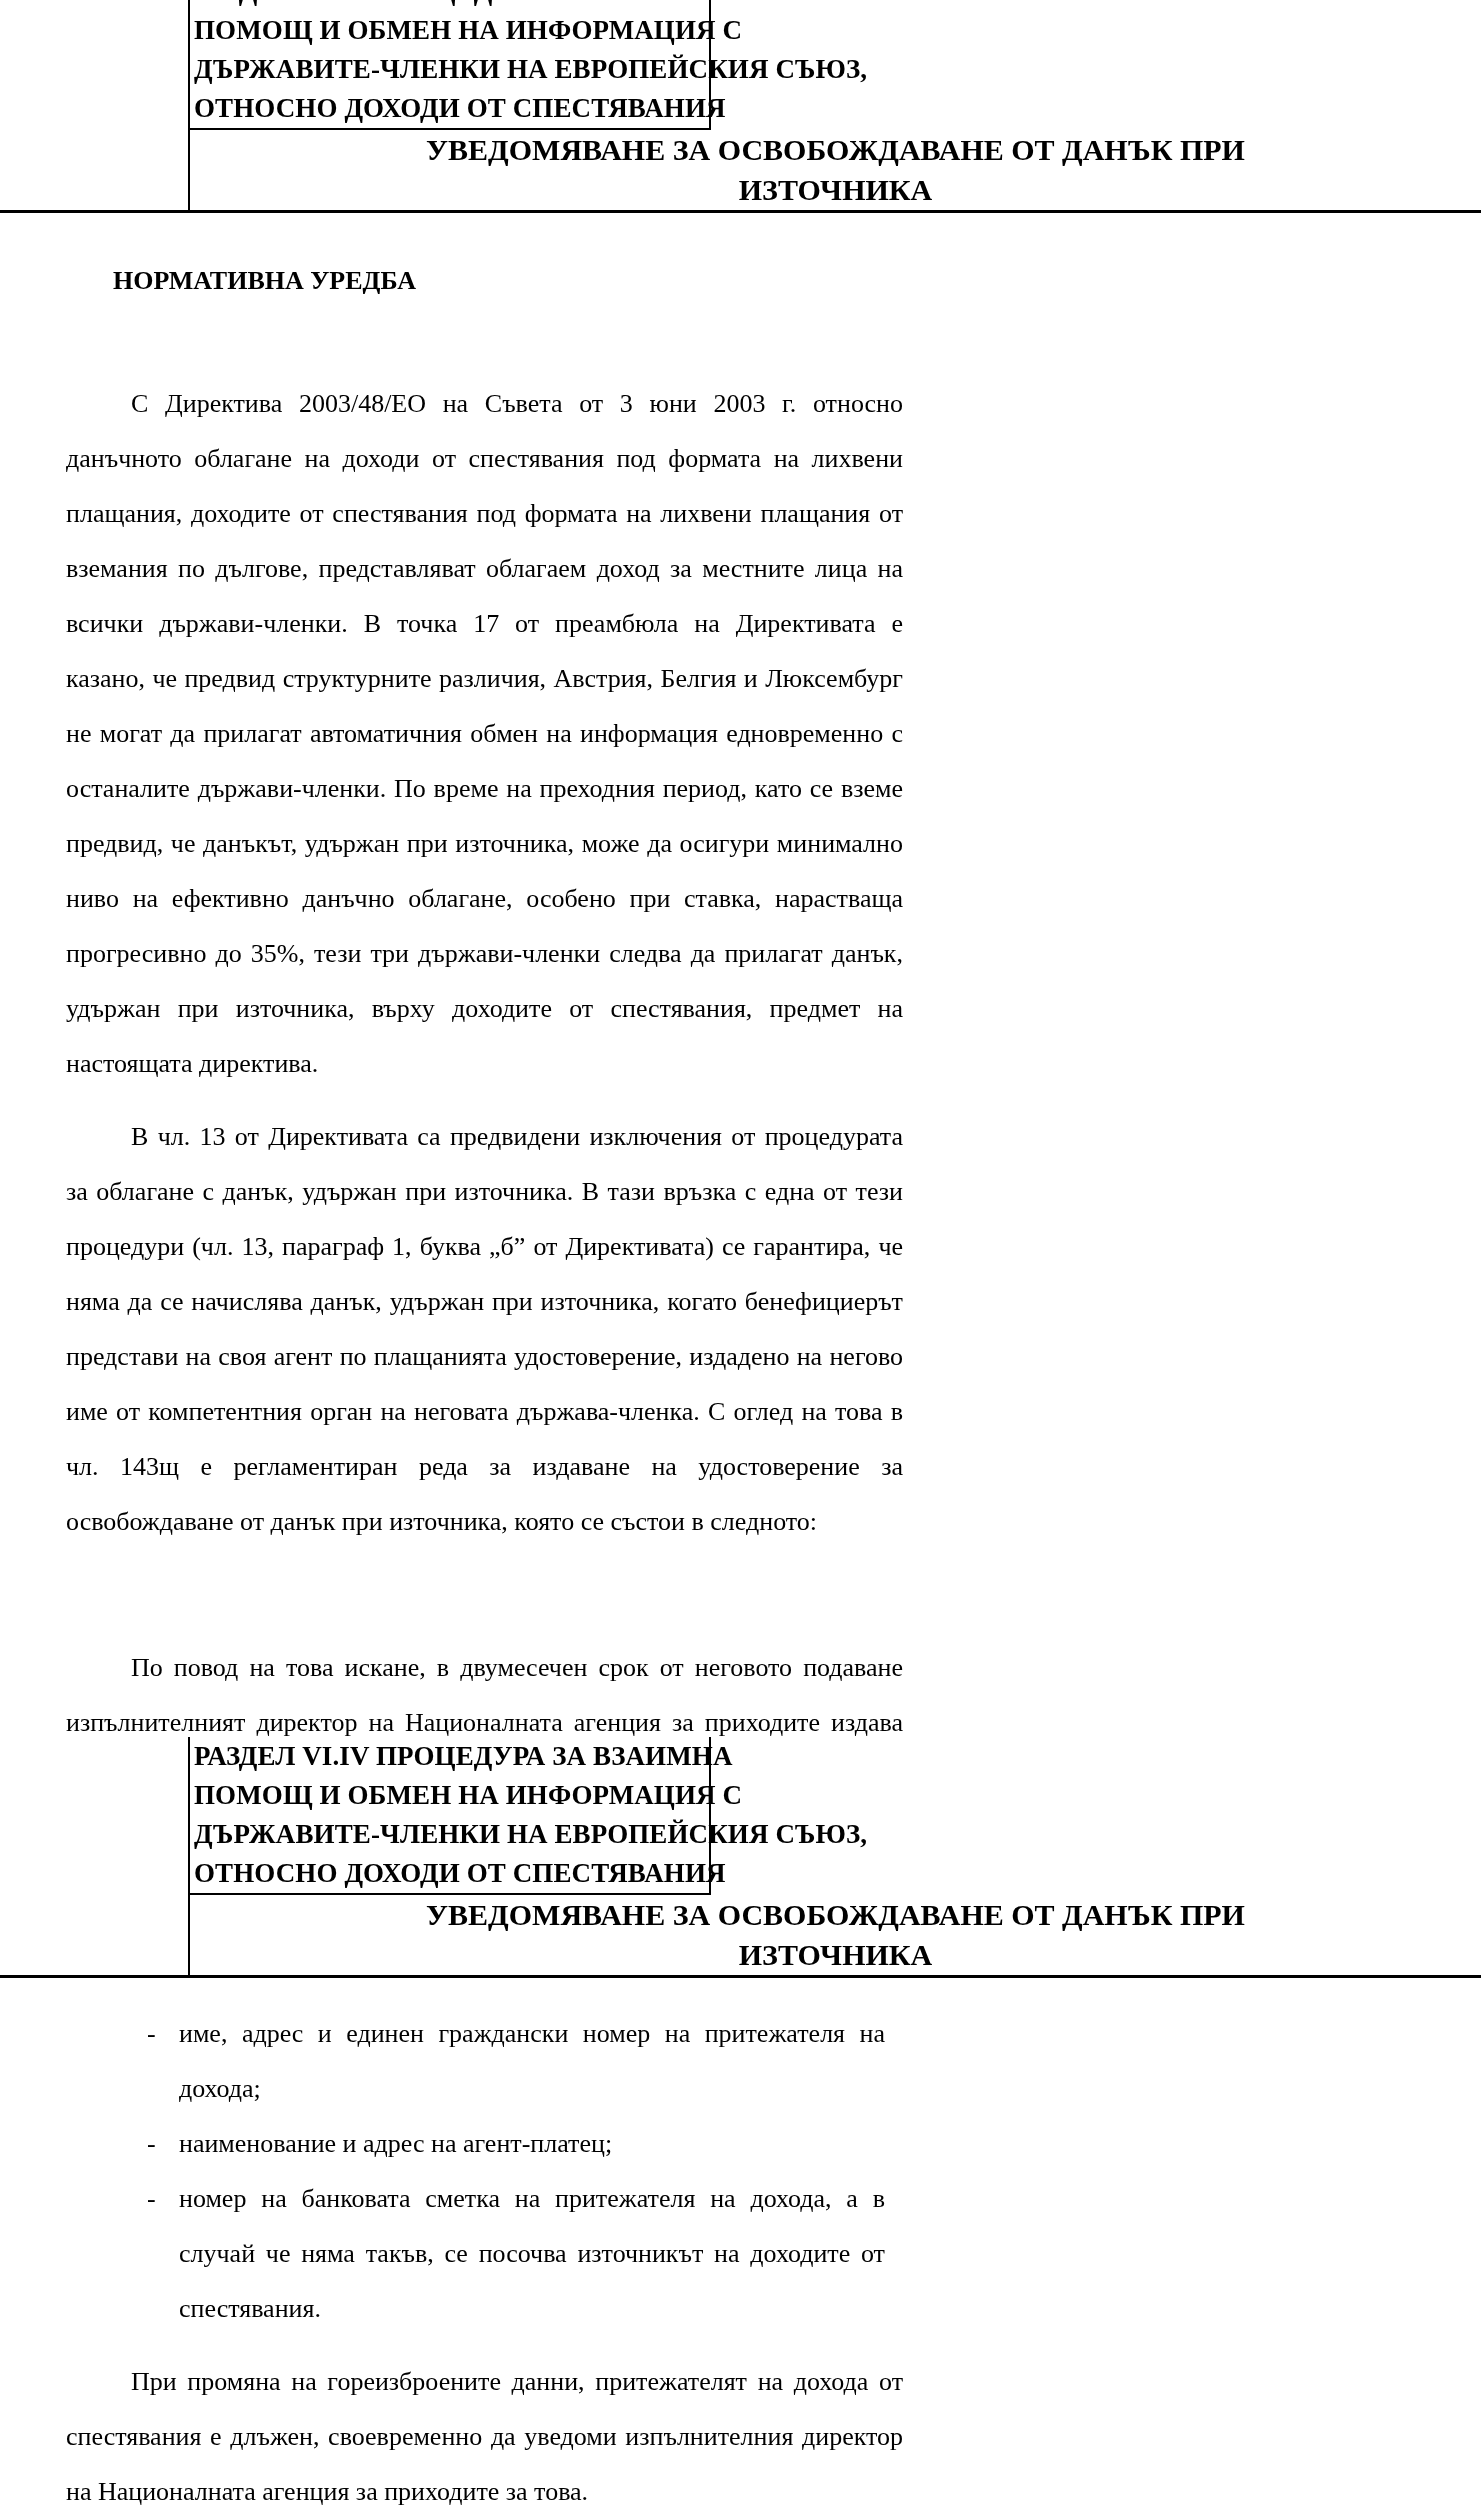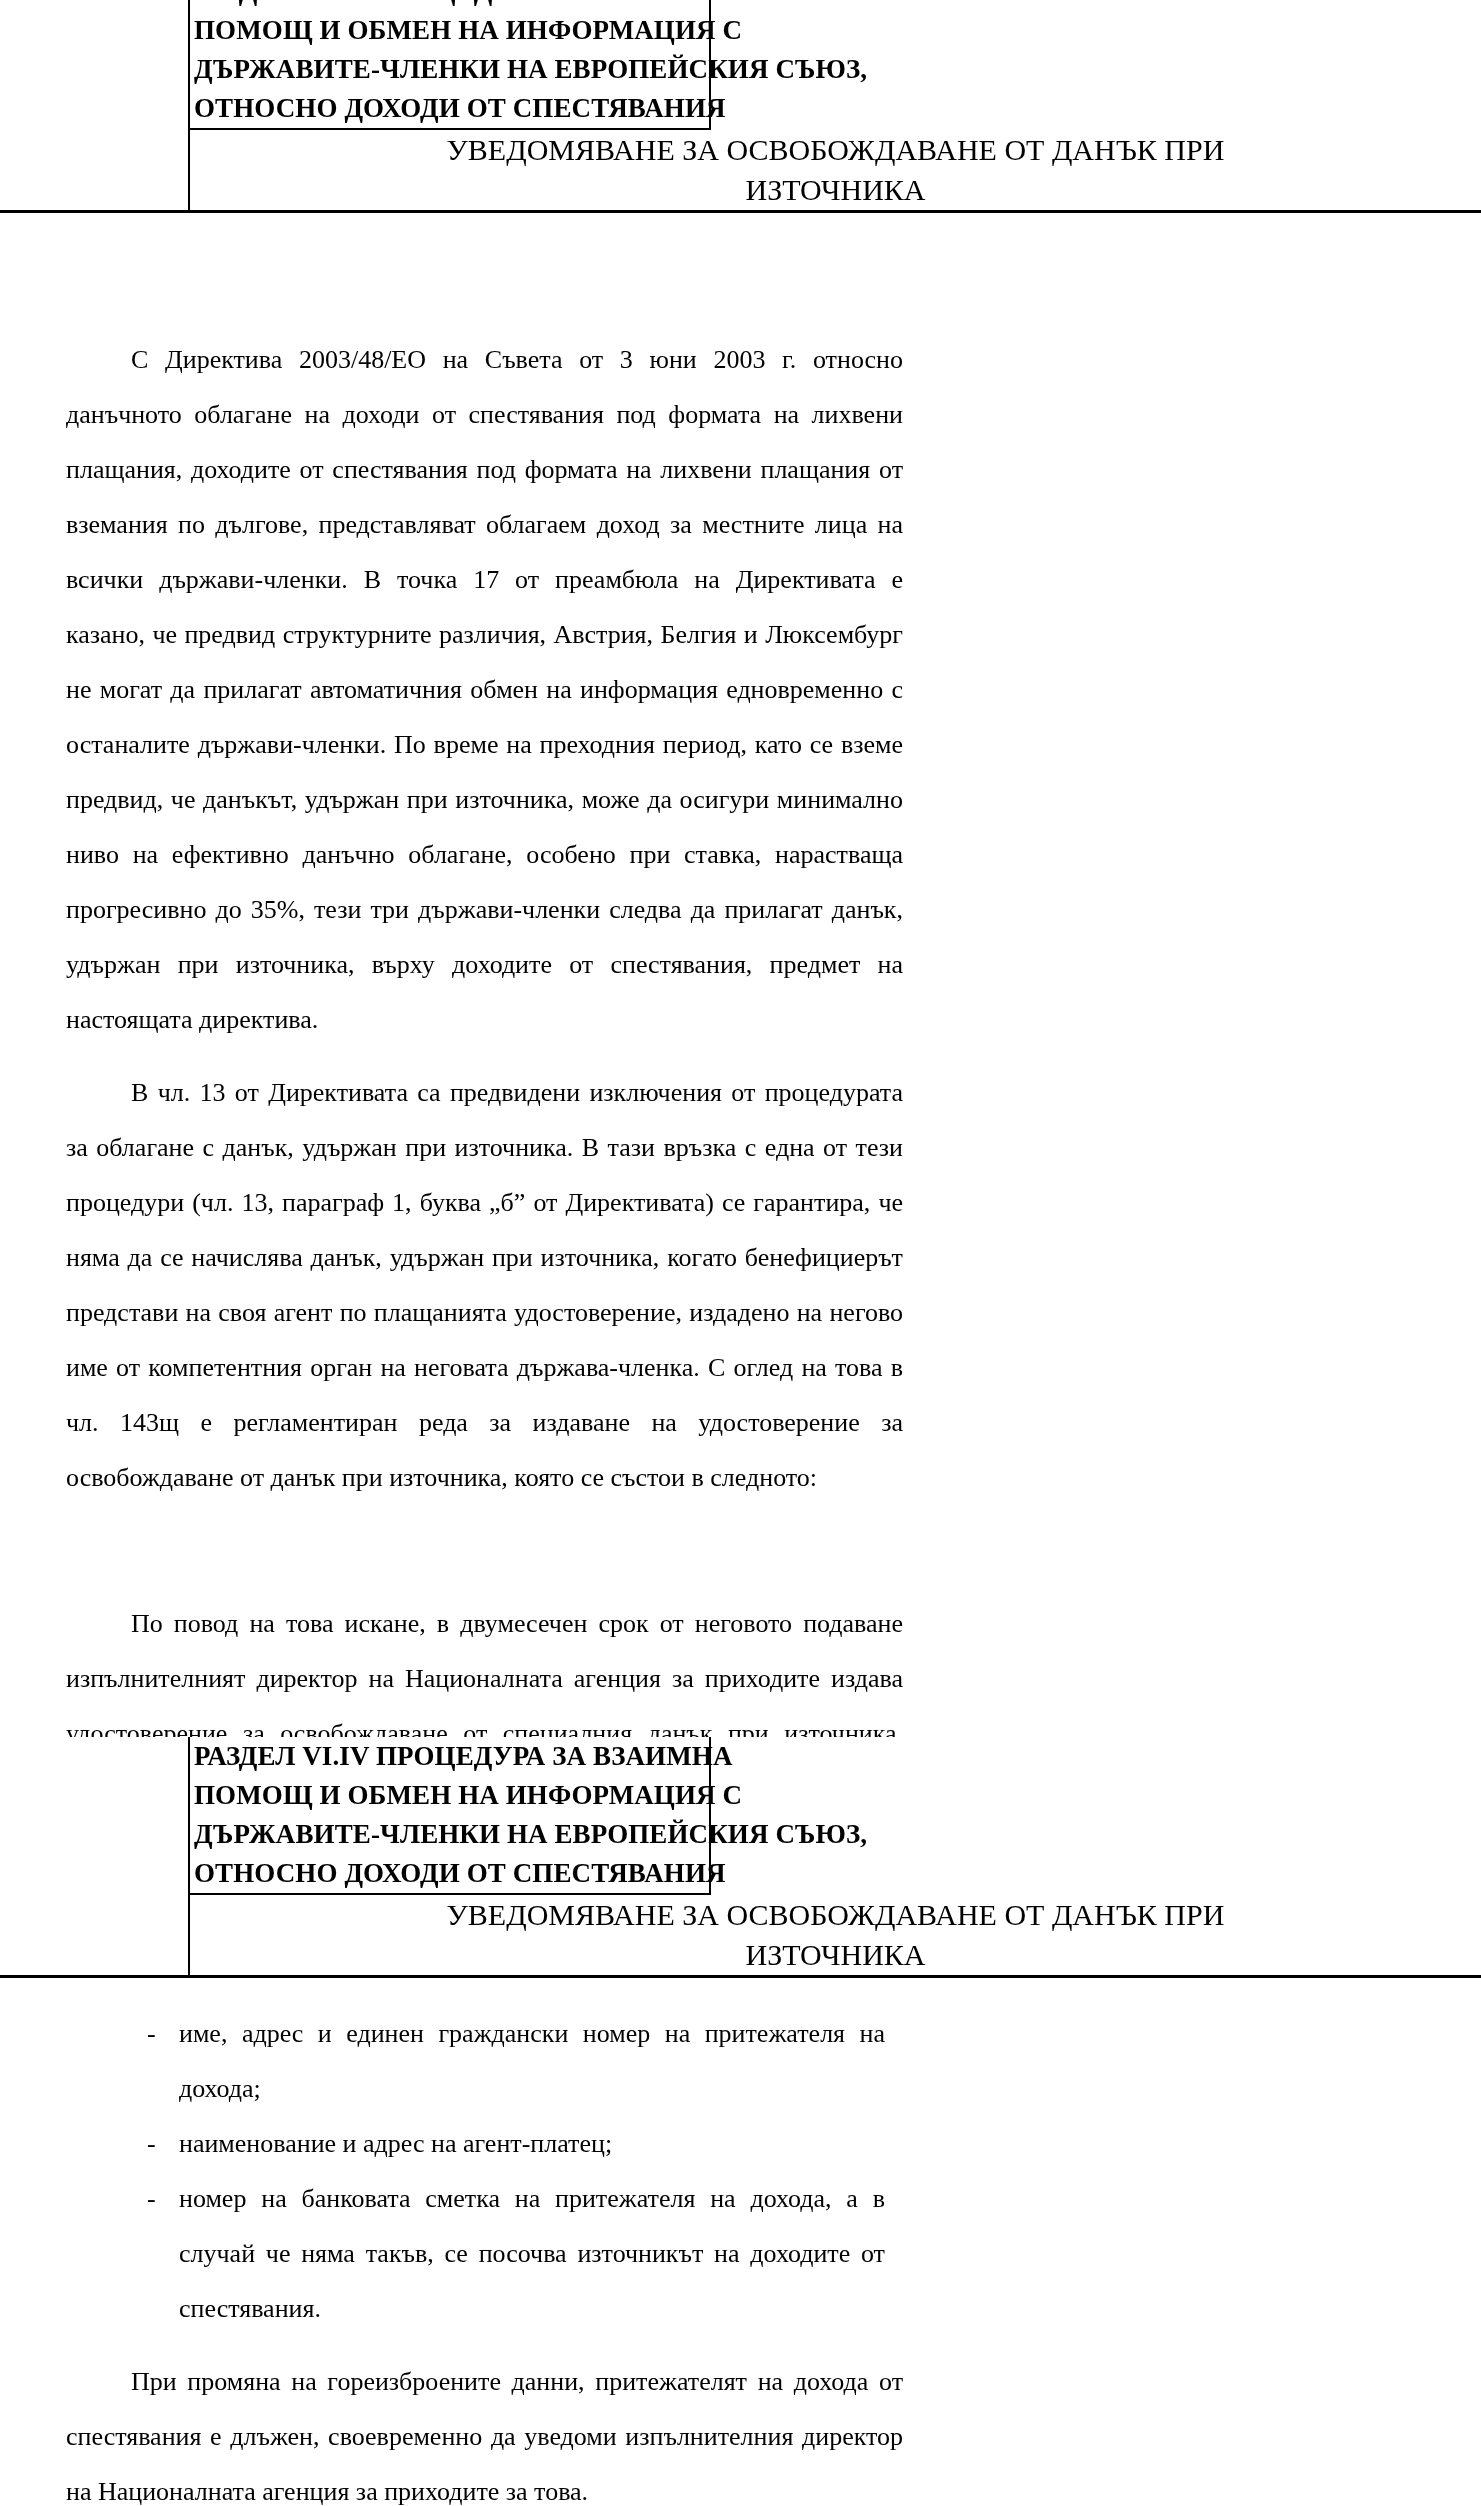--- a/index.html
+++ b/index.html
@@ -62,21 +62,21 @@
     padding: 0 8px;
   }
   .hdr-line {
     font-weight: bold;
     font-size: 27px;
     line-height: 39px;
     letter-spacing: 0.1px;
     white-space: nowrap;
   }
   .hdr-line-wide {
-    font-weight: normal;
+    font-weight: bold;
     font-size: 30px;
     line-height: 40px;
   }
 
   
   .body-block {
     position: absolute;
     left: 48px;
     width: 1386px;
   }
@@ -140,20 +140,21 @@
   <div class="hdr-row2">
     <div class="hdr-row2-left"></div>
     <div class="hdr-row2-main">
       <div class="hdr-line-wide">УВЕДОМЯВАНЕ ЗА ОСВОБОЖДАВАНЕ ОТ ДАНЪК ПРИ</div>
       <div class="hdr-line-wide">ИЗТОЧНИКА</div>
     </div>
   </div>
 </div>
 
 <div class="body-block" style="top:259px;">
+  <h2 class="heading">НОРМАТИВНА УРЕДБА</h2>
   <div class="spacer-blank"></div>
   <p class="para">С Директива 2003/48/ЕО на Съвета от 3 юни 2003 г. относно данъчното облагане на доходи от спестявания под формата на лихвени плащания, доходите от спестявания под формата на лихвени плащания от вземания по дългове, представляват облагаем доход за местните лица на всички държави-членки. В точка 17 от преамбюла на Директивата е казано, че предвид структурните различия, Австрия, Белгия и Люксембург не могат да прилагат автоматичния обмен на информация едновременно с останалите държави-членки. По време на преходния период, като се вземе предвид, че данъкът, удържан при източника, може да осигури минимално ниво на ефективно данъчно облагане, особено при ставка, нарастваща прогресивно до 35%, тези три държави-членки следва да прилагат данък, удържан при източника, върху доходите от спестявания, предмет на настоящата директива.</p>
   <p class="para">В чл. 13 от Директивата са предвидени изключения от процедурата за облагане с данък, удържан при източника. В тази връзка с една от тези процедури (чл. 13, параграф 1, буква „б” от Директивата) се гарантира, че няма да се начислява данък, удържан при източника, когато бенефициерът представи на своя агент по плащанията удостоверение, издадено на негово име от компетентния орган на неговата държава-членка. С оглед на това в чл. 143щ е регламентиран реда за издаване на удостоверение за освобождаване от данък при източника, която се състои в следното:</p>
   <div class="spacer-blank"></div>
   <p class="para">По повод на това искане, в двумесечен срок от неговото подаване изпълнителният директор на Националната агенция за приходите издава удостоверение за освобождаване от специалния данък при източника, налаган в Австрия, Белгия и Люксембург.</p>
 </div>
 
 <div class="hdr-table" style="top:1737px;">
   <div class="hdr-row1">
     <div class="hdr-spacer-left"></div>

